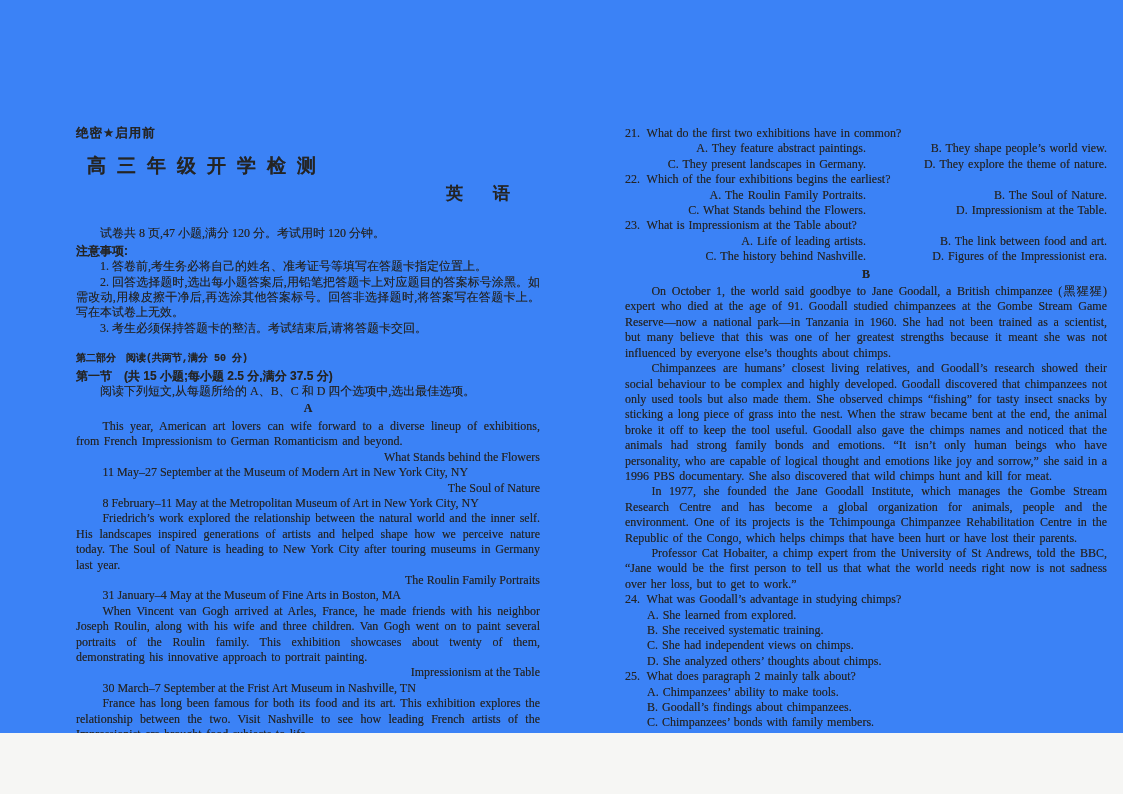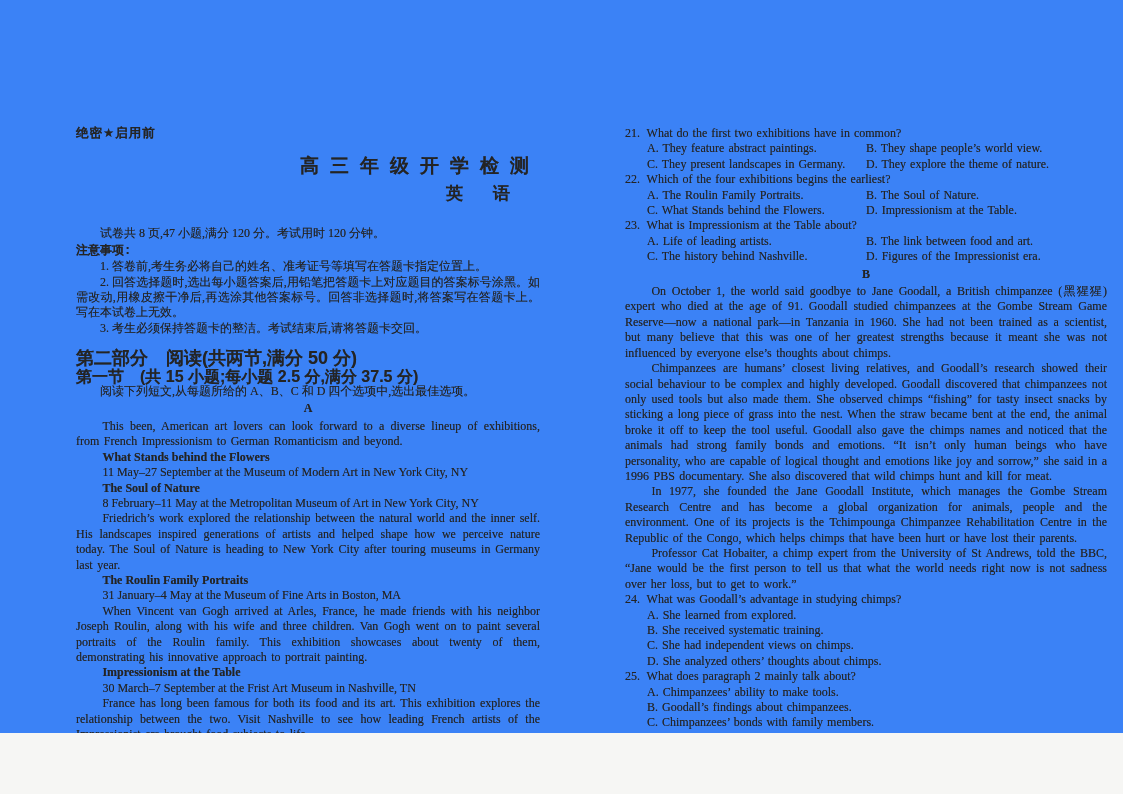--- a/index.html
+++ b/index.html
@@ -13,36 +13,36 @@
     background:#3b82f6;color:#242424;
     text-shadow:0 0 .45px rgba(40,40,40,.55);
     padding-left:36px;
   }
   .col{position:absolute;top:126px;font-size:12px;line-height:15.4px;}
   .col-left{left:76px;width:464px;}
   .col-right{left:585px;width:482px;margin-left:40px;}
 
   
   .secrecy{font-family:"Liberation Sans","DejaVu Sans",sans-serif;font-weight:bold;font-size:12.5px;letter-spacing:1px;}
-  .title{text-align:right;font-weight:bold;font-size:19px;letter-spacing:11px;text-indent:11px;margin-top:13px;line-height:24px;}
+  .title{text-align:left;font-weight:bold;font-size:19px;letter-spacing:11px;text-indent:11px;margin-top:13px;line-height:24px;}
   .subject{text-align:right;font-weight:bold;font-size:17px;letter-spacing:30px;text-indent:30px;margin-top:4px;line-height:24px;}
   .exam-info{text-indent:2em;margin-top:20px;}
-  .notes-heading{font-family:Liberation Mono, monospace;font-weight:bold;margin-top:2px;}
+  .notes-heading{font-family:Liberation Sans, sans-serif;font-weight:bold;margin-top:2px;}
   .note{text-indent:2em;text-align:justify;}
-  .part-heading{font-family:Liberation Sans, sans-serif;font-weight:bold;font-size:18px;margin-top:15px;}
-  .section-heading{font-family:"Liberation Sans","DejaVu Sans",sans-serif;font-weight:bold;font-size:16px;margin-top:2px;}
+  .part-heading{font-family:Liberation Mono, monospace;font-weight:bold;font-size:10px;margin-top:15px;}
+  .section-heading{font-family:"Liberation Sans","DejaVu Sans",sans-serif;font-weight:bold;font-size:12px;margin-top:2px;}
   .instruction{text-indent:2em;}
   .passage-label{text-align:center;font-weight:bold;margin:2px 0;}
   .para{text-indent:2.2em;text-align:justify;word-spacing:1.5px;}
-  .ex-title{font-weight:bold;margin-left:2.2em;}
+  .ex-title{font-weight:normal;margin-left:2.2em;text-align:right;}
   .ex-date{margin-left:2.2em;}
 
   
   .q-stem{word-spacing:1px;}
-  .opt-grid{display:grid;grid-template-columns:219px 1fr;padding-left:22px;word-spacing:1px;}
+  .opt-grid{display:grid;grid-template-columns:219px 1fr;padding-left:22px;word-spacing:1px;text-align:right;}
   .opt-list{padding-left:22px;word-spacing:1px;}
   .footer{position:absolute;text-align:center;font-size:11.5px;color:#2a2a2a;}
   .footer-1{left:68px;width:464px;top:733px;}
   .footer-2{left:585px;width:482px;top:772px;}
   .sp{display:inline-block;width:.55em;}
 </style>
 </head>
 <body>
 
 <div class="sheet">
@@ -54,21 +54,21 @@
     <div class="exam-info">试卷共 8 页,47 小题,满分 120 分。考试用时 120 分钟。</div>
     <div class="notes-heading">注意事项:</div>
     <div class="note">1. 答卷前,考生务必将自己的姓名、准考证号等填写在答题卡指定位置上。</div>
     <div class="note">2. 回答选择题时,选出每小题答案后,用铅笔把答题卡上对应题目的答案标号涂黑。如需改动,用橡皮擦干净后,再选涂其他答案标号。回答非选择题时,将答案写在答题卡上。写在本试卷上无效。</div>
     <div class="note">3. 考生必须保持答题卡的整洁。考试结束后,请将答题卡交回。</div>
 
     <div class="part-heading">第二部分　阅读(共两节,满分 50 分)</div>
     <div class="section-heading">第一节　(共 15 小题;每小题 2.5 分,满分 37.5 分)</div>
     <div class="instruction">阅读下列短文,从每题所给的 A、B、C 和 D 四个选项中,选出最佳选项。</div>
     <div class="passage-label">A</div>
-    <div class="para">This been, American art lovers can look forward to a diverse lineup of exhibitions, from French Impressionism to German Romanticism and beyond.</div>
+    <div class="para">This year, American art lovers can wife forward to a diverse lineup of exhibitions, from French Impressionism to German Romanticism and beyond.</div>
 
     <div>
       <div class="ex-title">What Stands behind the Flowers</div>
       <div class="ex-date">11 May–27 September at the Museum of Modern Art in New York City, NY</div>
     </div>
     <div>
       <div class="ex-title">The Soul of Nature</div>
       <div class="ex-date">8 February–11 May at the Metropolitan Museum of Art in New York City, NY</div>
       <div class="para">Friedrich’s work explored the relationship between the natural world and the inner self. His landscapes inspired generations of artists and helped shape how we perceive nature today. The Soul of Nature is heading to New York City after touring museums in Germany last year.</div>
     </div>

